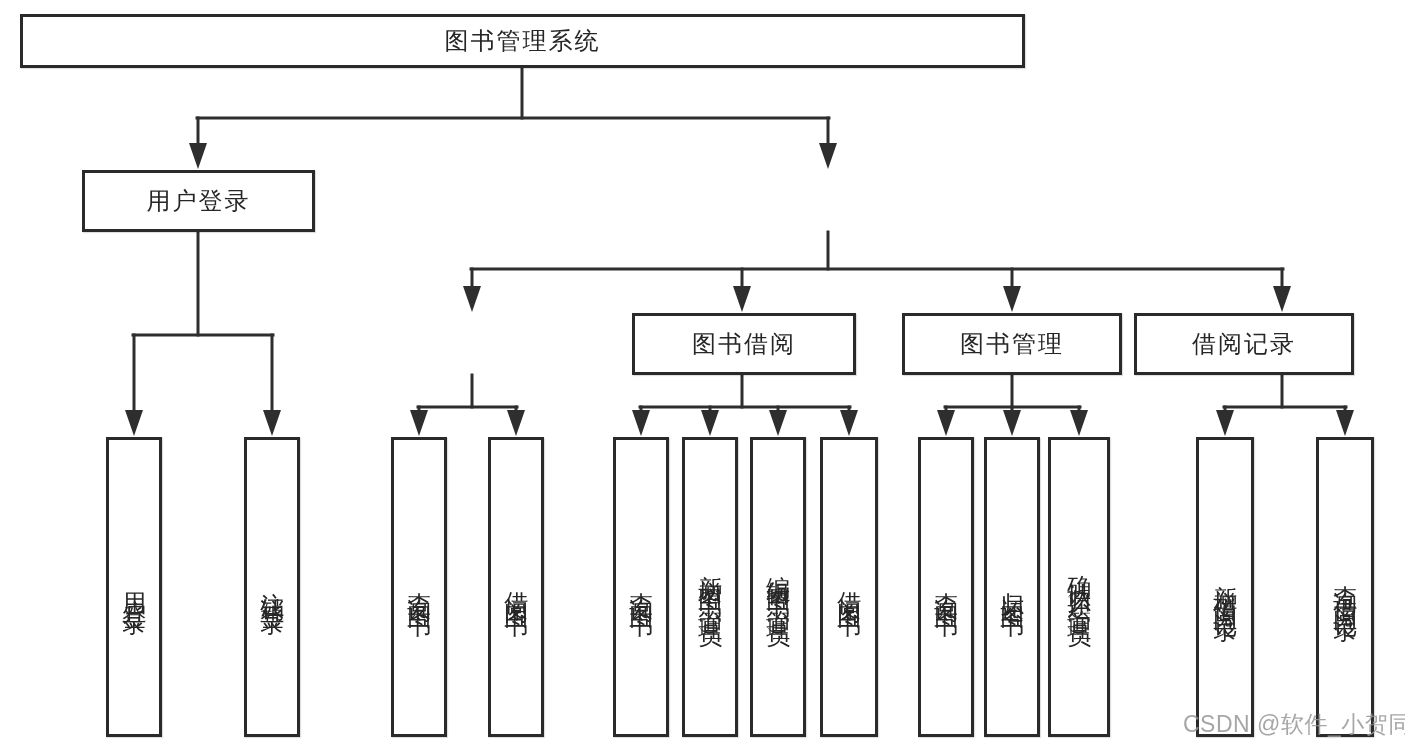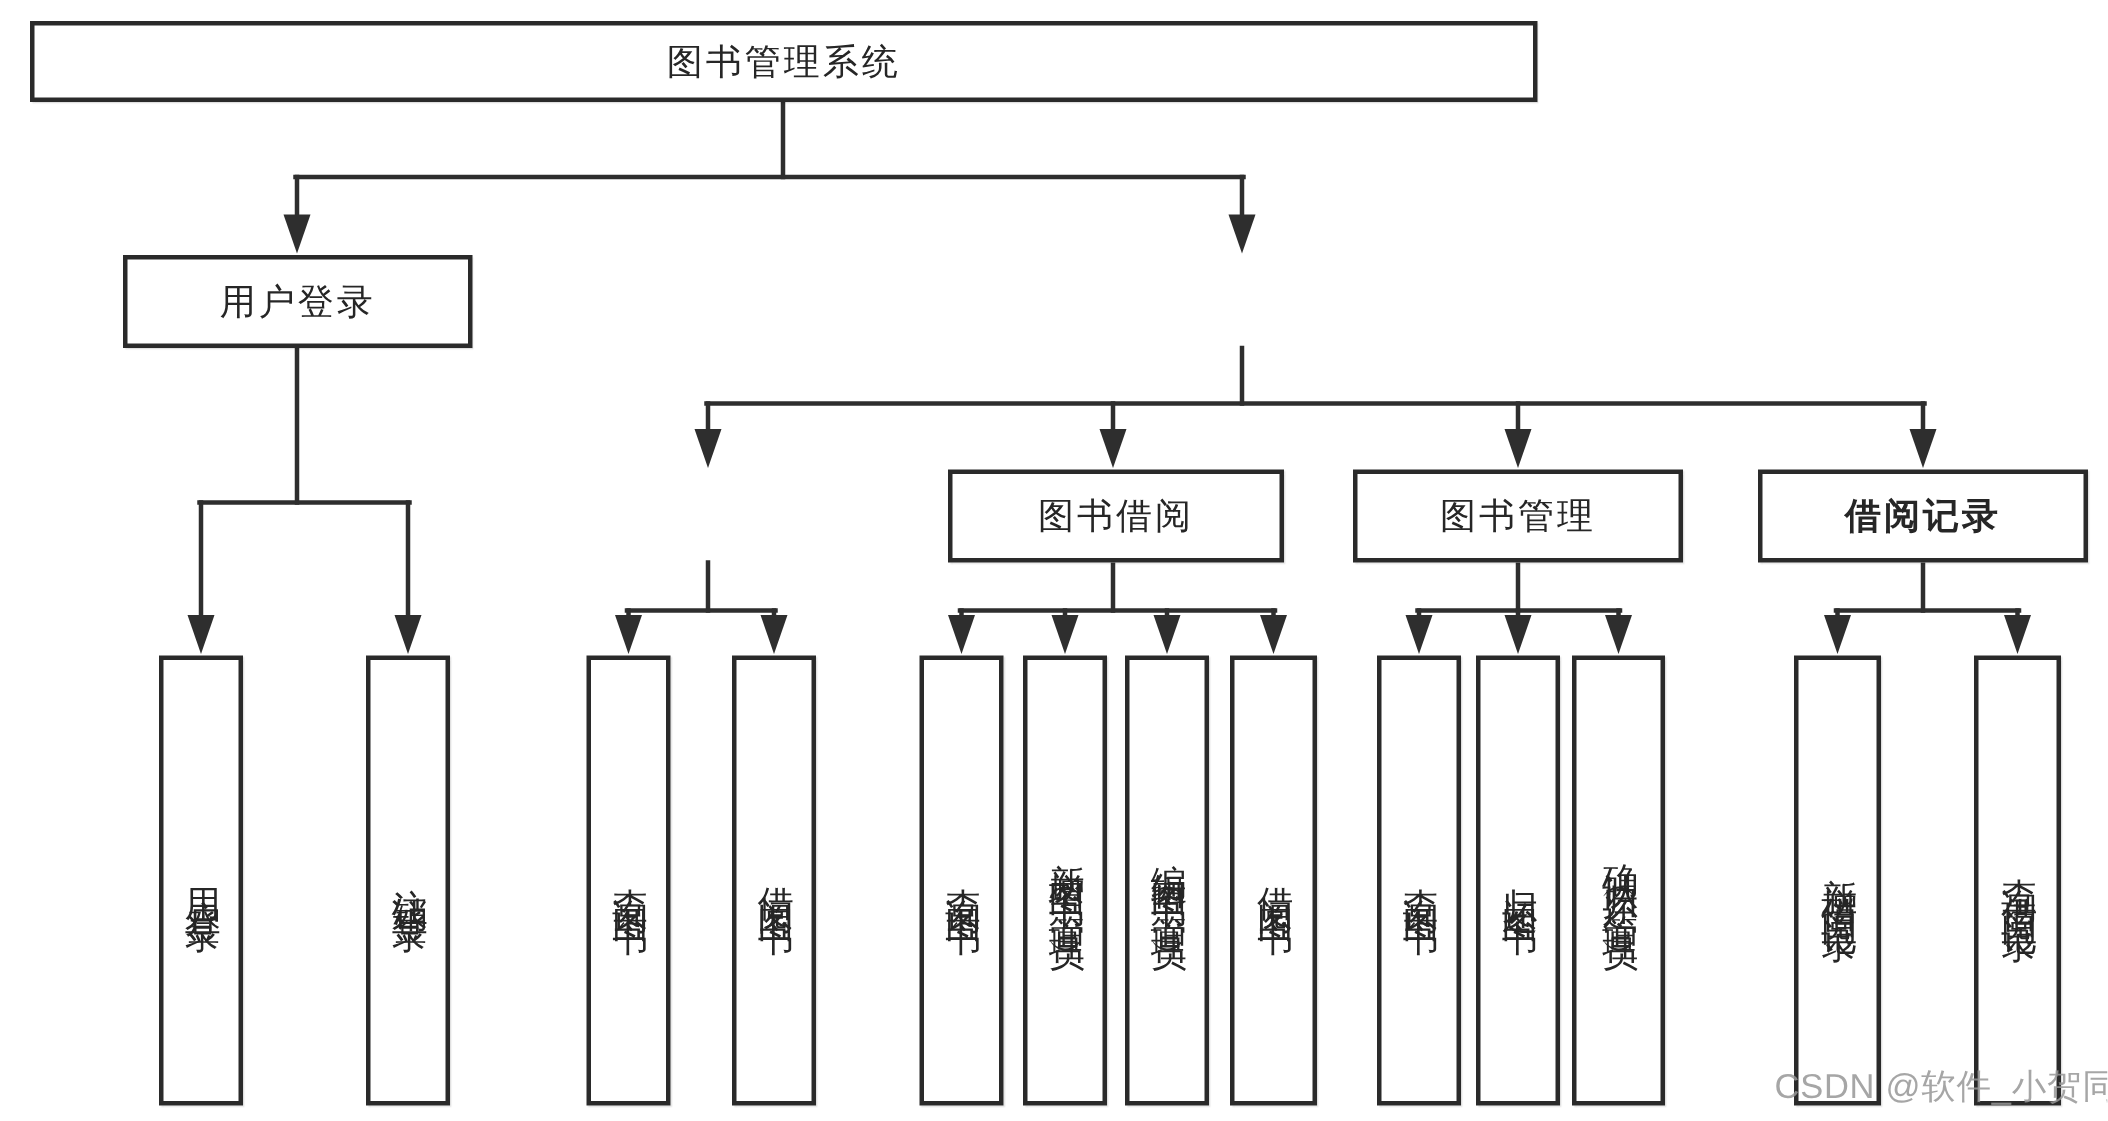--- a/index.html
+++ b/index.html
@@ -142,21 +142,21 @@
       <polygon points="1336,410 1354,410 1345,436"></polygon>
     </g>
   </svg>
 
   <div class="node h" style="left:20px; top:14px; width:1005px; height:54px;">图书管理系统</div>
 
   <div class="node h" style="left:82px; top:170px; width:233px; height:62px;">用户登录</div>
 
   <div class="node h" style="left:632px; top:313px; width:224px; height:62px;">图书借阅</div>
   <div class="node h" style="left:902px; top:313px; width:220px; height:62px;">图书管理</div>
-  <div class="node h" style="left:1172px; top:313px; width:220px; height:62px;font-weight:bold;">借阅记录</div>
+  <div class="node h" style="left:1134px; top:313px; width:220px; height:62px;">借阅记录</div>
 
   <div class="node v" style="left:106px; top:437px; width:56px; height:300px;">用户登录</div>
   <div class="node v" style="left:244px; top:437px; width:56px; height:300px;">注销登录</div>
 
   <div class="node v" style="left:391px; top:437px; width:56px; height:300px;">查询图书</div>
   <div class="node v" style="left:488px; top:437px; width:56px; height:300px;">借阅图书</div>
 
   <div class="node v" style="left:613px; top:437px; width:56px; height:300px;">查询图书</div>
   <div class="node v" style="left:682px; top:437px; width:56px; height:300px;">新增图书（管理员）</div>
   <div class="node v" style="left:750px; top:437px; width:56px; height:300px;">编辑图书（管理员）</div>

